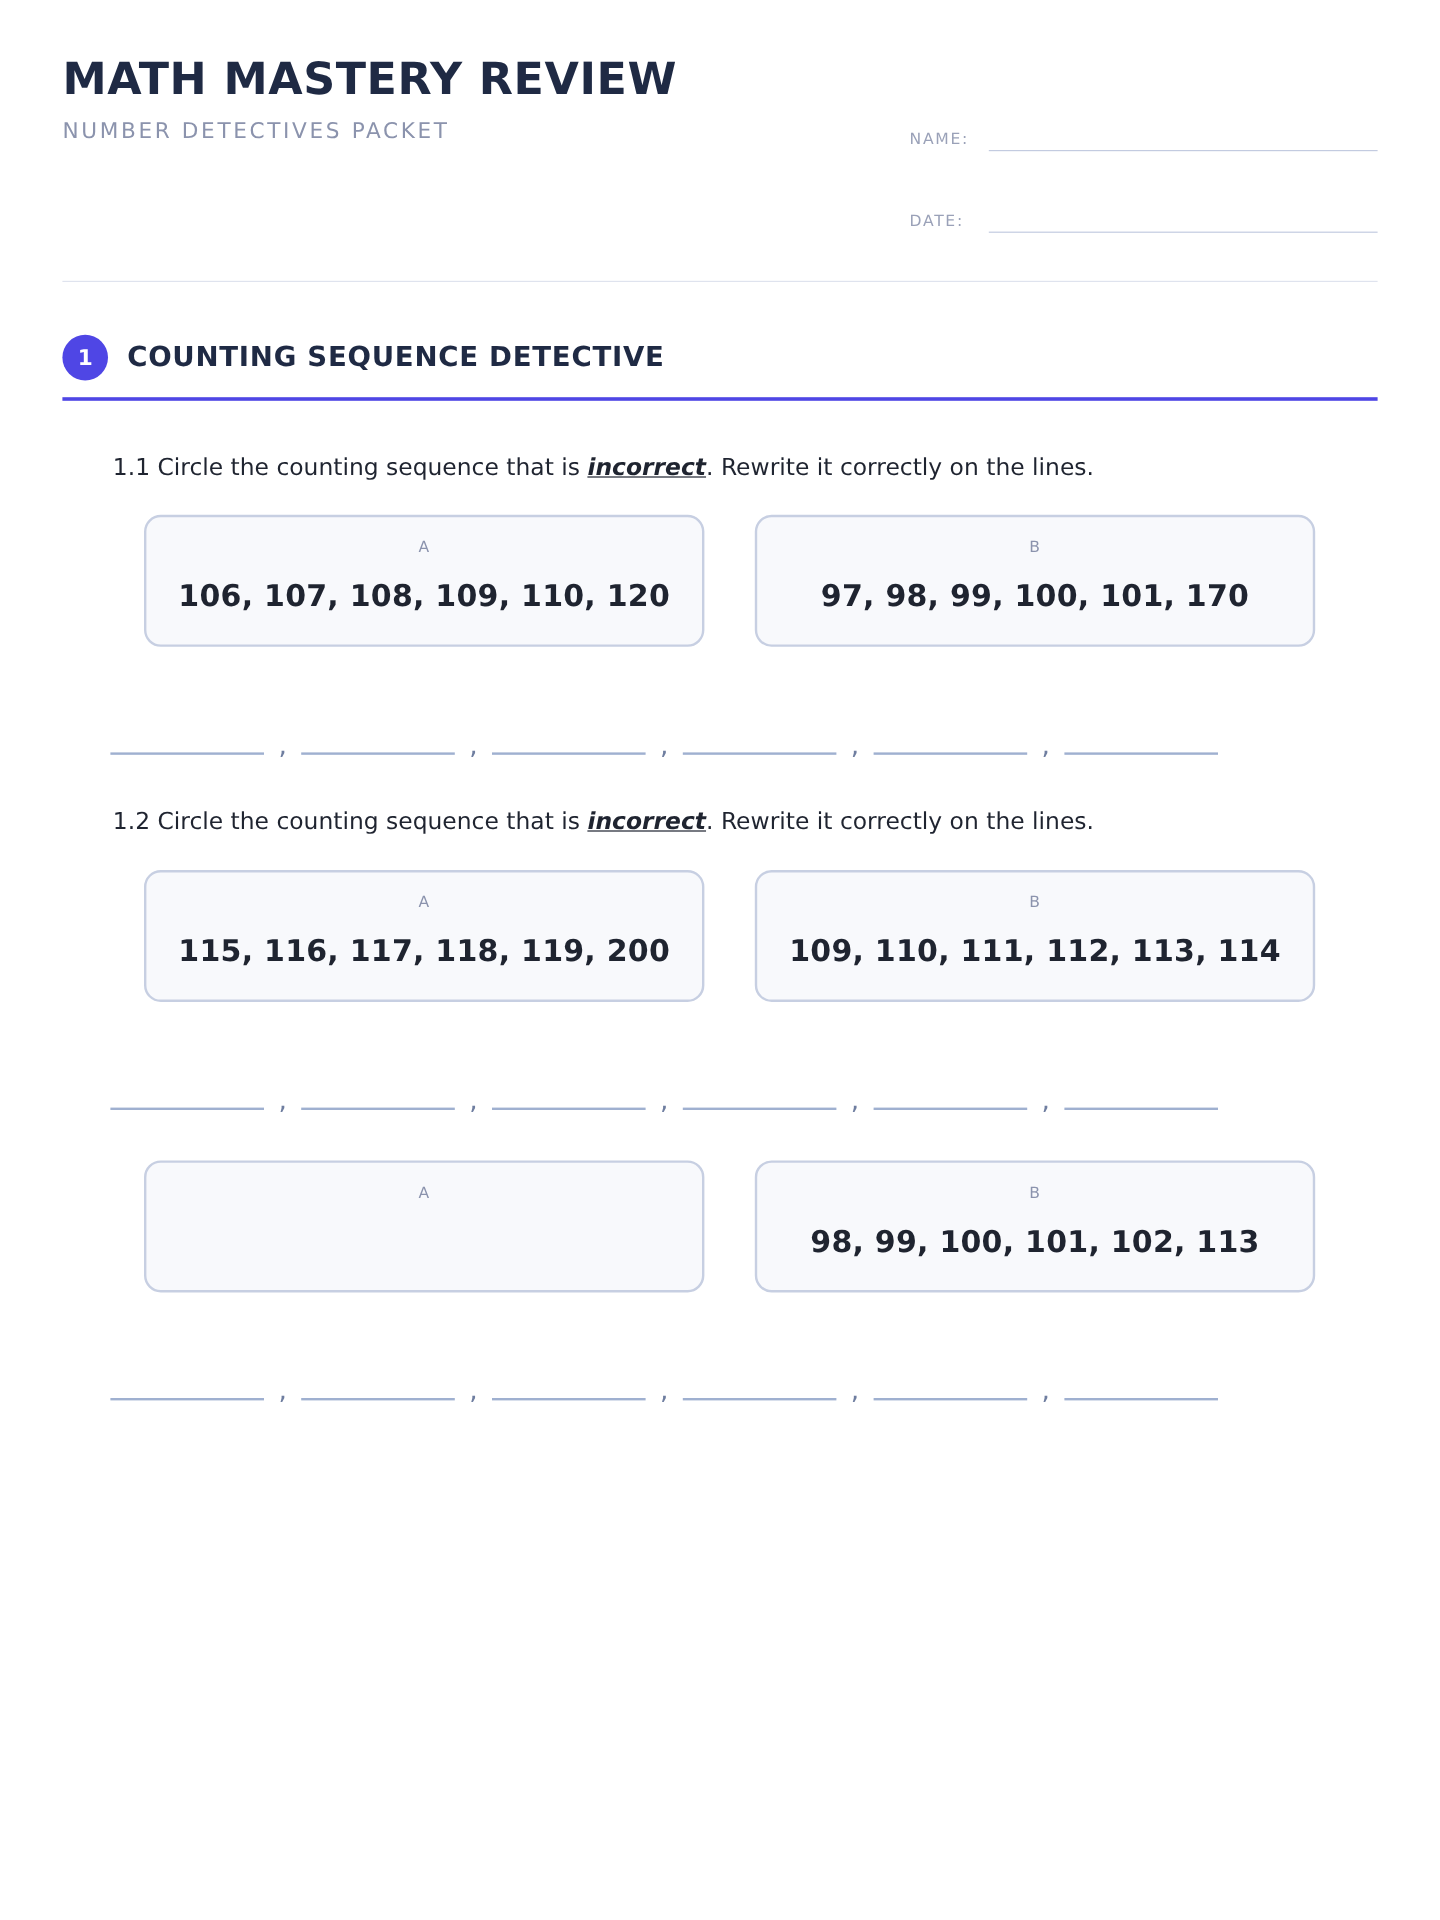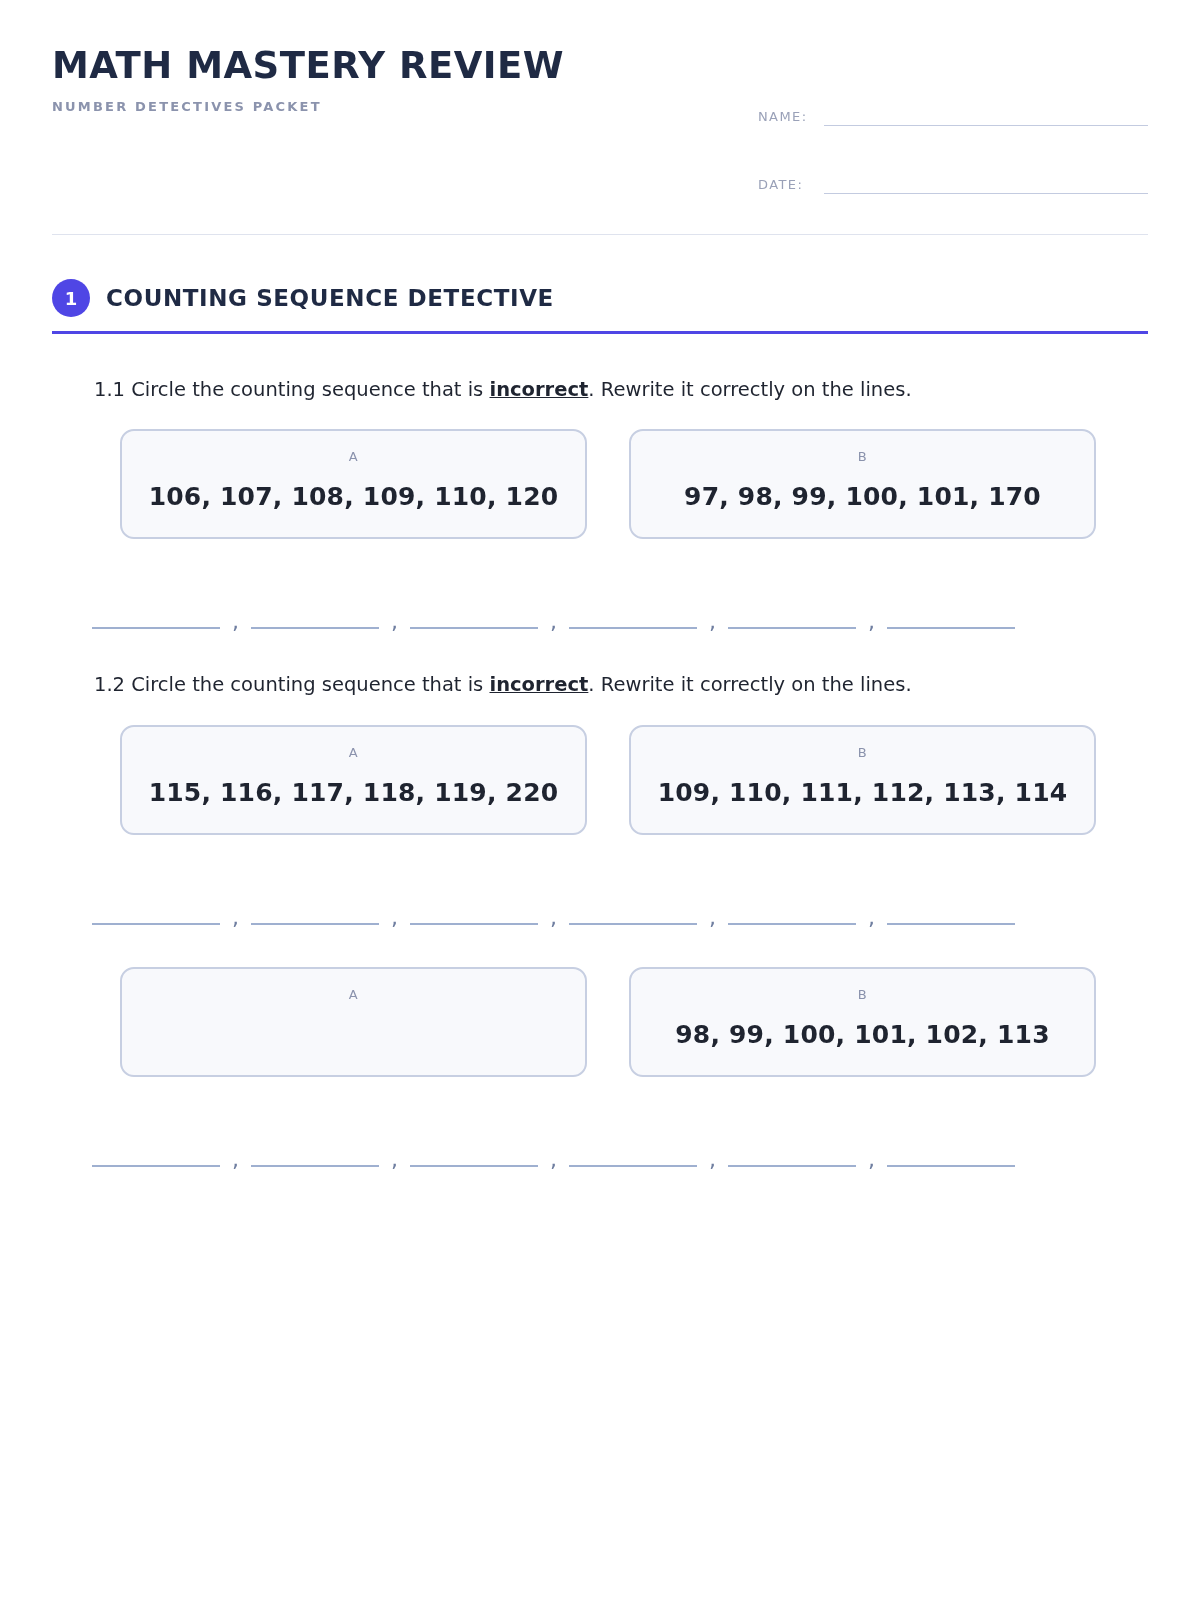--- a/index.html
+++ b/index.html
@@ -29,25 +29,25 @@
   .title-block { padding-top: 4px; }
   .doc-title {
     font-size: 37px;
     font-weight: 700;
     letter-spacing: 0.5px;
     color: #1f2a44;
     margin: 0;
     line-height: 1.1;
   }
   .doc-subtitle {
-    font-size: 13px;
+    font-size: 18px;
     letter-spacing: 2.2px;
     color: #8b93ad;
     margin: 12px 0 0 0;
-    font-weight: 700;
+    font-weight: 400;
   }
   .meta-block {
     width: 390px;
     padding-top: 16px;
   }
   .meta-row {
     display: flex;
     align-items: flex-end;
     margin-bottom: 18px;
     margin-top: 48px;
@@ -107,20 +107,21 @@
   .question { margin-top: 42px; }
   .q-prompt {
     font-size: 19.5px;
     color: #1f2430;
     padding-left: 42px;
     line-height: 1.4;
   }
   .q-prompt b {
     font-weight: 700;
     text-decoration: underline;
+    font-style: italic;
   }
   .choices {
     display: flex;
     gap: 42px;
     margin-top: 26px;
     padding-left: 68px;
     padding-right: 52px;
   }
   .choice-card {
     flex: 1;
@@ -226,21 +227,21 @@
     </div>
   </div>
 
   <div class="question">
     <div class="q-prompt">
       <span>1.2 Circle the counting sequence that is </span><b>incorrect</b><span>. Rewrite it correctly on the lines.</span>
     </div>
     <div class="choices">
       <div class="choice-card">
         <div class="choice-letter">A</div>
-        <div class="choice-value">115, 116, 117, 118, 119, 220</div>
+        <div class="choice-value">115, 116, 117, 118, 119, 200</div>
       </div>
       <div class="choice-card">
         <div class="choice-letter">B</div>
         <div class="choice-value">109, 110, 111, 112, 113, 114</div>
       </div>
     </div>
     <div class="answer-row">
       <span class="ans-line"></span>
       <span class="ans-comma">,</span>
       <span class="ans-line"></span>

